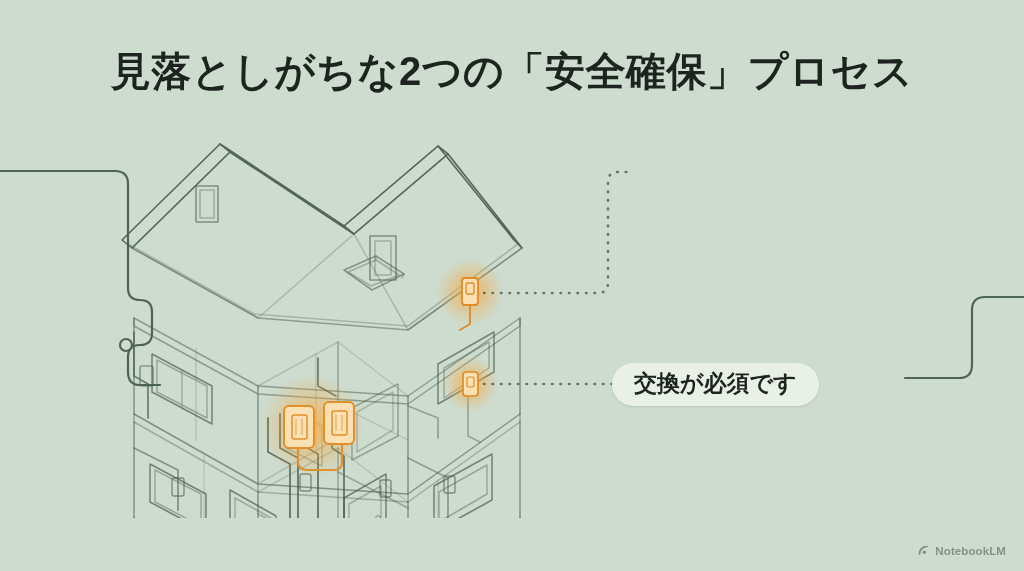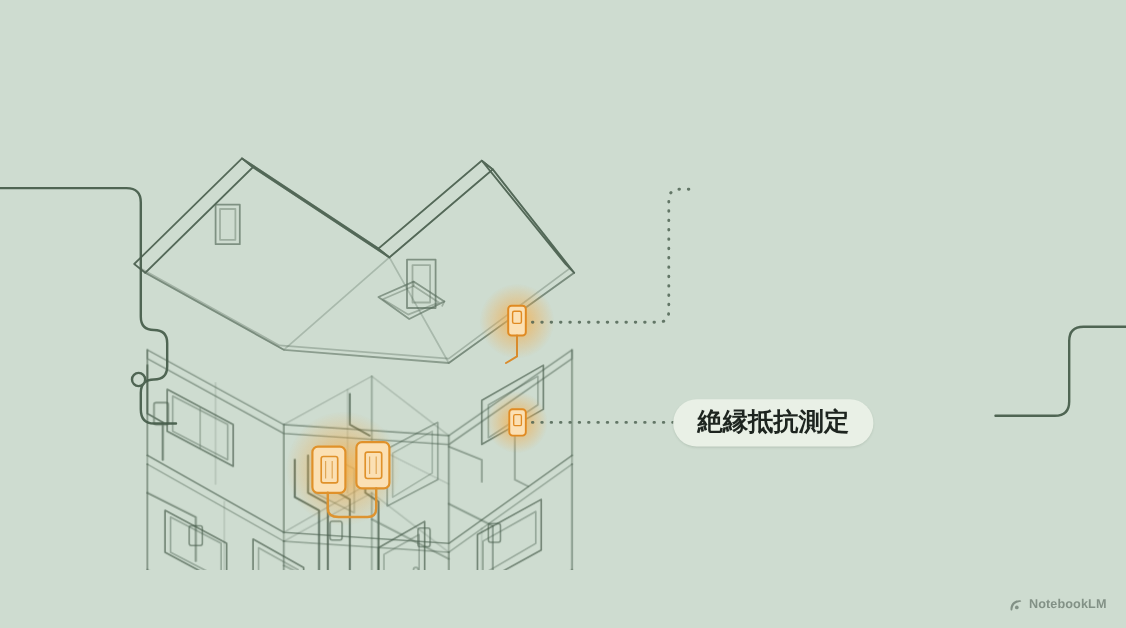--- a/index.html
+++ b/index.html
@@ -98,20 +98,21 @@
     color: #2f6b3f;
     font-weight: 700;
   }
 
   
   .watermark {
     position: absolute;
     right: 18px;
     bottom: 14px;
     display: flex;
+    align-items: center;
     gap: 5px;
     opacity: 0.46;
   }
   .watermark-label {
     font-size: 11.5px;
     font-weight: 700;
     color: #2b3a30;
     letter-spacing: 0.1px;
   }
   .wm-icon { display: block; }
@@ -297,26 +298,27 @@
       <path d="M 228 297 L 228 313 M 234 297 L 234 313" stroke="#e0a756" stroke-width="1.1"></path>
       <path d="M 190 330 L 190 344 Q 190 352 200 352 L 226 352 Q 234 352 234 344 L 234 326" fill="none" stroke="#dd9330" stroke-width="2.2" stroke-linecap="round"></path>
     </g>
   </svg>
 
   <svg class="leaders" viewBox="0 0 1024 571" xmlns="http://www.w3.org/2000/svg">
     <path d="M 484 293 L 598 293 Q 608 293 608 283 L 608 182 Q 608 172 618 172 L 632 172" fill="none" stroke="#4a5f4e" stroke-width="2.6" stroke-linecap="round" stroke-dasharray="0.5 8" opacity="0.82"></path>
     <path d="M 484 384 L 622 384" fill="none" stroke="#4a5f4e" stroke-width="2.6" stroke-linecap="round" stroke-dasharray="0.5 8" opacity="0.82"></path>
   </svg>
 
+  <div class="slide-title">見落としがちな2つの「安全確保」プロセス</div>
 
   <div class="callout callout-1">
   </div>
 
   <div class="callout callout-2">
-    <div class="callout-pill">絶縁抵抗測定</div>
+    <div class="callout-pill">交換が必須です</div>
   </div>
 
   <div class="watermark">
     <svg class="wm-icon" width="13" height="13" viewBox="0 0 24 24" xmlns="http://www.w3.org/2000/svg">
       <path d="M3 18 C 3 9, 9 3, 18 3 C 19.5 3, 21 3.3, 21 4.5 C 21 5.6, 19.6 5.7, 18 6
                C 11.5 6.7, 7.2 11.1, 6.4 17.4 C 6.2 19, 6 20.4, 4.9 20.4 C 3.7 20.4, 3 19.3, 3 18 Z" fill="#2b3a30"></path>
       <circle cx="13.6" cy="15.2" r="3.1" fill="#2b3a30"></circle>
     </svg>
     <span class="watermark-label">NotebookLM</span>
   </div>

